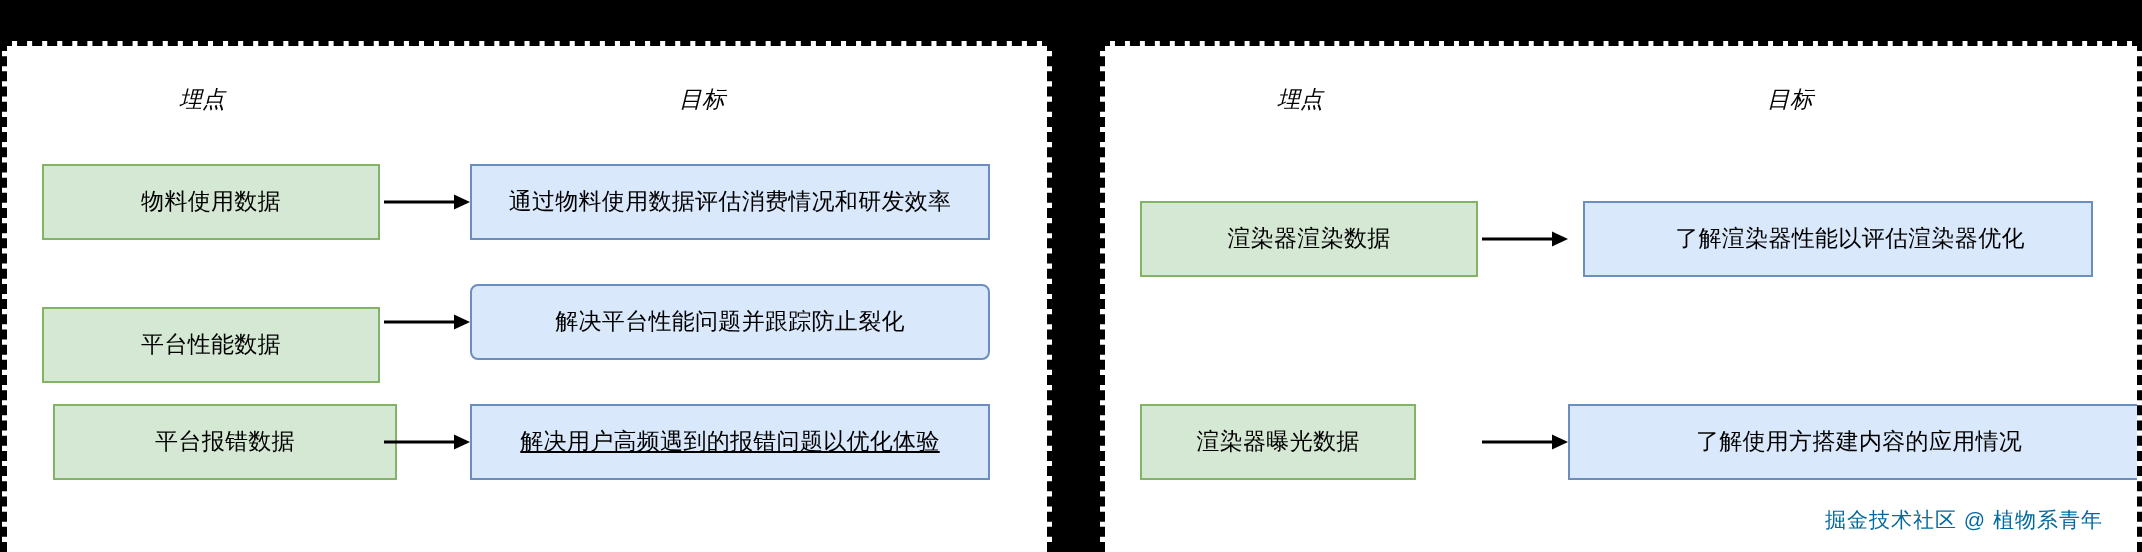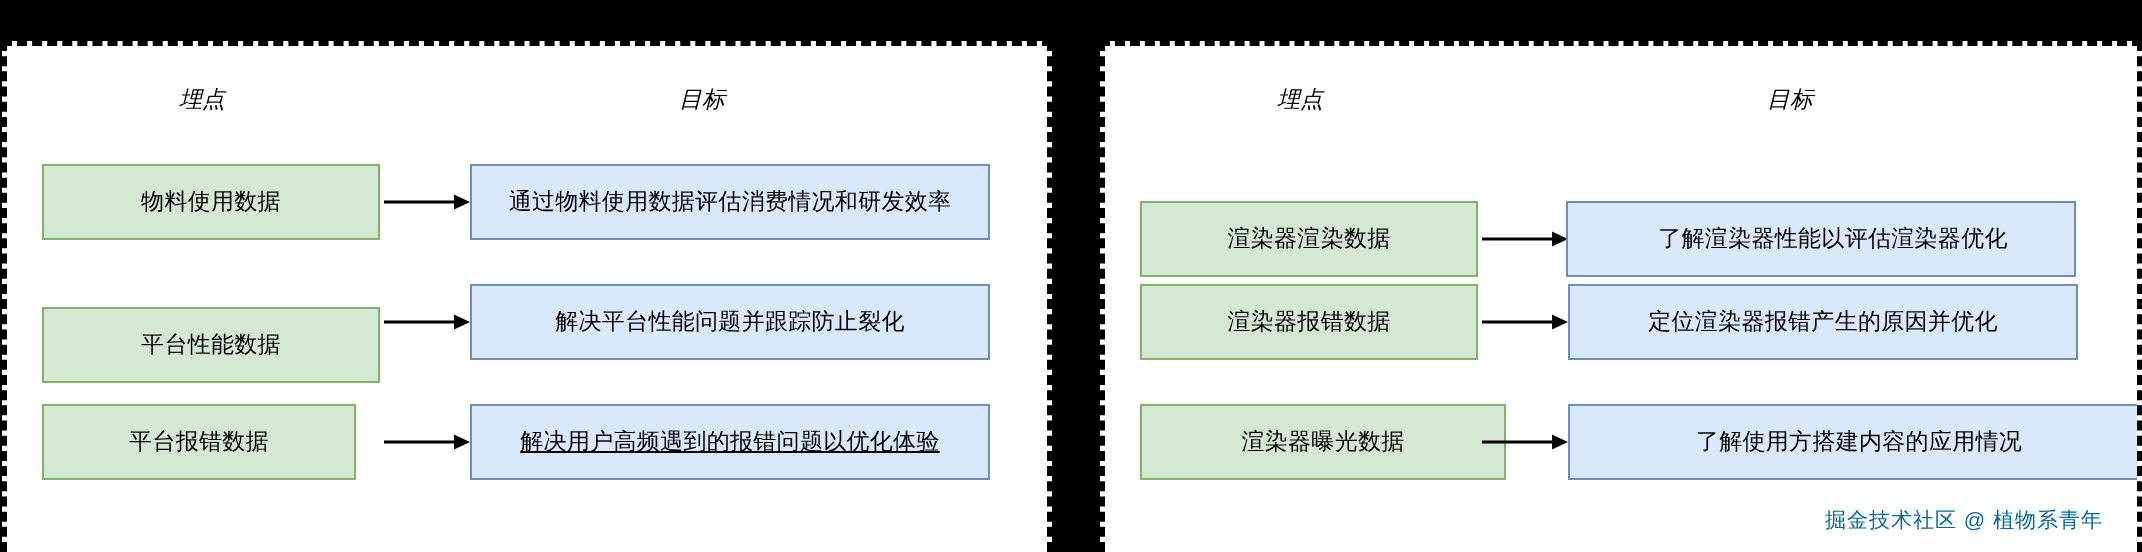--- a/index.html
+++ b/index.html
@@ -126,25 +126,25 @@
       </div>
 
       <div class="row" style="top:238px;">
         <div class="node node-source" style="left:35px; width:338px;margin-top:23px;">平台性能数据</div>
         <div class="arrow" style="left:377px; width:86px;">
           <svg width="86" height="18" viewBox="0 0 86 18" aria-hidden="true">
             <line x1="0" y1="9" x2="72" y2="9" stroke="#000000" stroke-width="3"></line>
             <polygon points="70,1.5 86,9 70,16.5" fill="#000000"></polygon>
           </svg>
         </div>
-        <div class="node node-target" style="left:463px; width:520px;">解决平台性能问题并跟踪防止裂化</div>
+        <div class="node node-target" style="left:463px; width:520px;border-radius:8px;">解决平台性能问题并跟踪防止裂化</div>
       </div>
 
       <div class="row" style="top:358px;">
-        <div class="node node-source" style="left:35px; width:314px;">平台报错数据</div>
+        <div class="node node-source" style="left:46px; width:344px;">平台报错数据</div>
         <div class="arrow" style="left:377px; width:86px;">
           <svg width="86" height="18" viewBox="0 0 86 18" aria-hidden="true">
             <line x1="0" y1="9" x2="72" y2="9" stroke="#000000" stroke-width="3"></line>
             <polygon points="70,1.5 86,9 70,16.5" fill="#000000"></polygon>
           </svg>
         </div>
         <div class="node node-target" style="left:463px; width:520px;text-decoration:underline;">解决用户高频遇到的报错问题以优化体验</div>
       </div>
 
     </div>
@@ -157,36 +157,26 @@
       <div class="col-head" style="left:430px; top:42px; width:510px;">目标</div>
 
       <div class="row" style="top:118px;margin-top:37px;">
         <div class="node node-source" style="left:35px; width:338px;">渲染器渲染数据</div>
         <div class="arrow" style="left:377px; width:86px;">
           <svg width="86" height="18" viewBox="0 0 86 18" aria-hidden="true">
             <line x1="0" y1="9" x2="72" y2="9" stroke="#000000" stroke-width="3"></line>
             <polygon points="70,1.5 86,9 70,16.5" fill="#000000"></polygon>
           </svg>
         </div>
-        <div class="node node-target" style="left:461px; width:510px;padding-left:24px;">了解渲染器性能以评估渲染器优化</div>
+        <div class="node node-target" style="left:478px; width:510px;padding-left:24px;">了解渲染器性能以评估渲染器优化</div>
       </div>
 
-      <div class="row" style="top:238px;">
-        <div class="node node-source" style="left:35px; width:338px;">渲染器报错数据</div>
-        <div class="arrow" style="left:377px; width:86px;">
-          <svg width="86" height="18" viewBox="0 0 86 18" aria-hidden="true">
-            <line x1="0" y1="9" x2="72" y2="9" stroke="#000000" stroke-width="3"></line>
-            <polygon points="70,1.5 86,9 70,16.5" fill="#000000"></polygon>
-          </svg>
-        </div>
-        <div class="node node-target" style="left:463px; width:510px;">定位渲染器报错产生的原因并优化</div>
-      </div>
 
       <div class="row" style="top:358px;">
-        <div class="node node-source" style="left:35px; width:366px;">渲染器曝光数据</div>
+        <div class="node node-source" style="left:35px; width:276px;">渲染器曝光数据</div>
         <div class="arrow" style="left:377px; width:86px;">
           <svg width="86" height="18" viewBox="0 0 86 18" aria-hidden="true">
             <line x1="0" y1="9" x2="72" y2="9" stroke="#000000" stroke-width="3"></line>
             <polygon points="70,1.5 86,9 70,16.5" fill="#000000"></polygon>
           </svg>
         </div>
         <div class="node node-target" style="left:463px; width:582px;">了解使用方搭建内容的应用情况</div>
       </div>
 
       <div class="watermark">掘金技术社区 @ 植物系青年</div>

